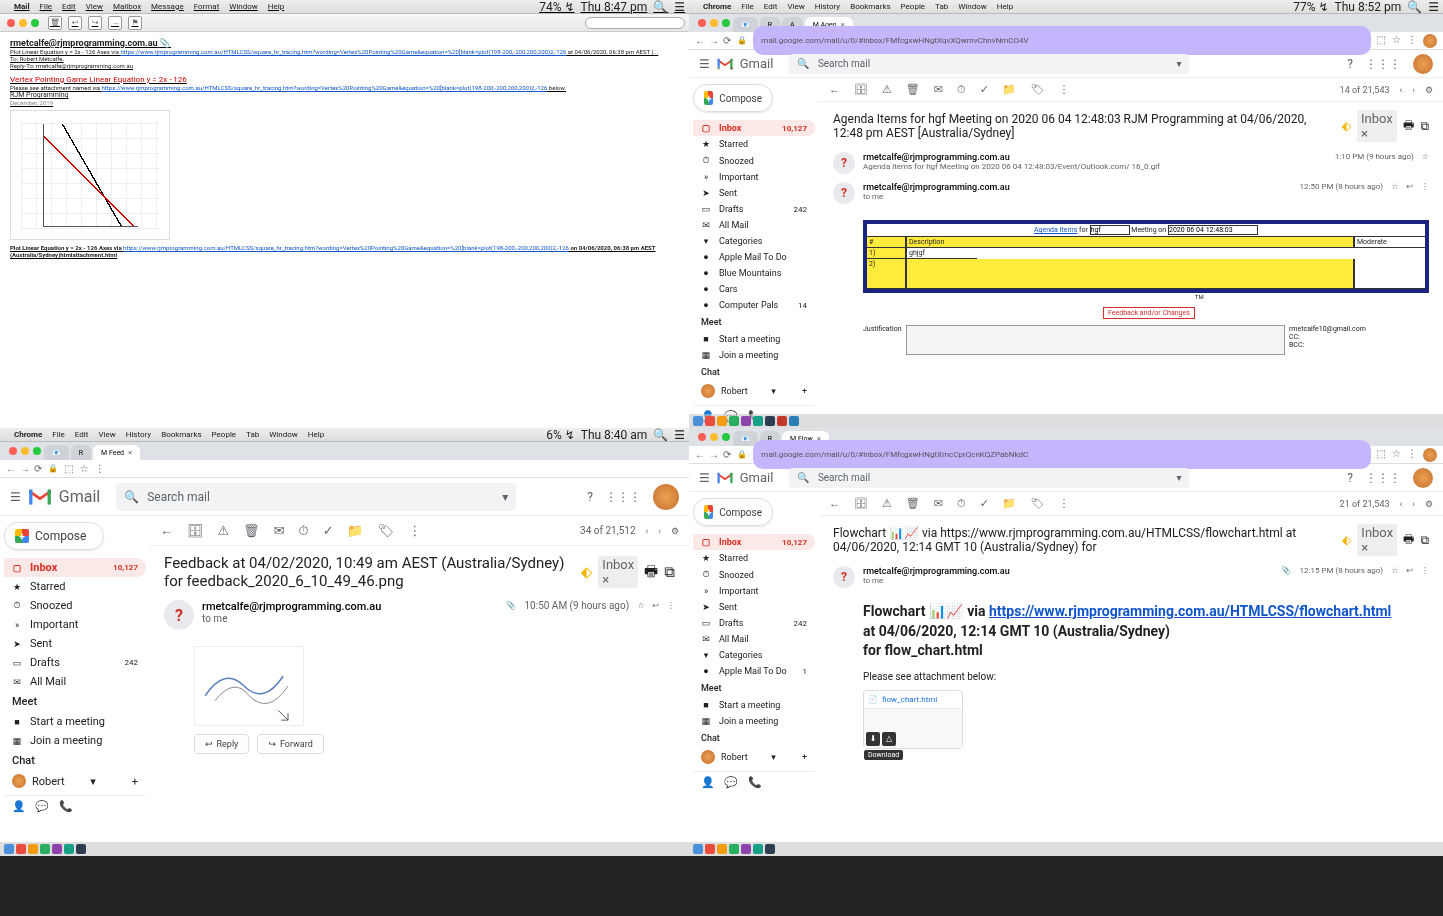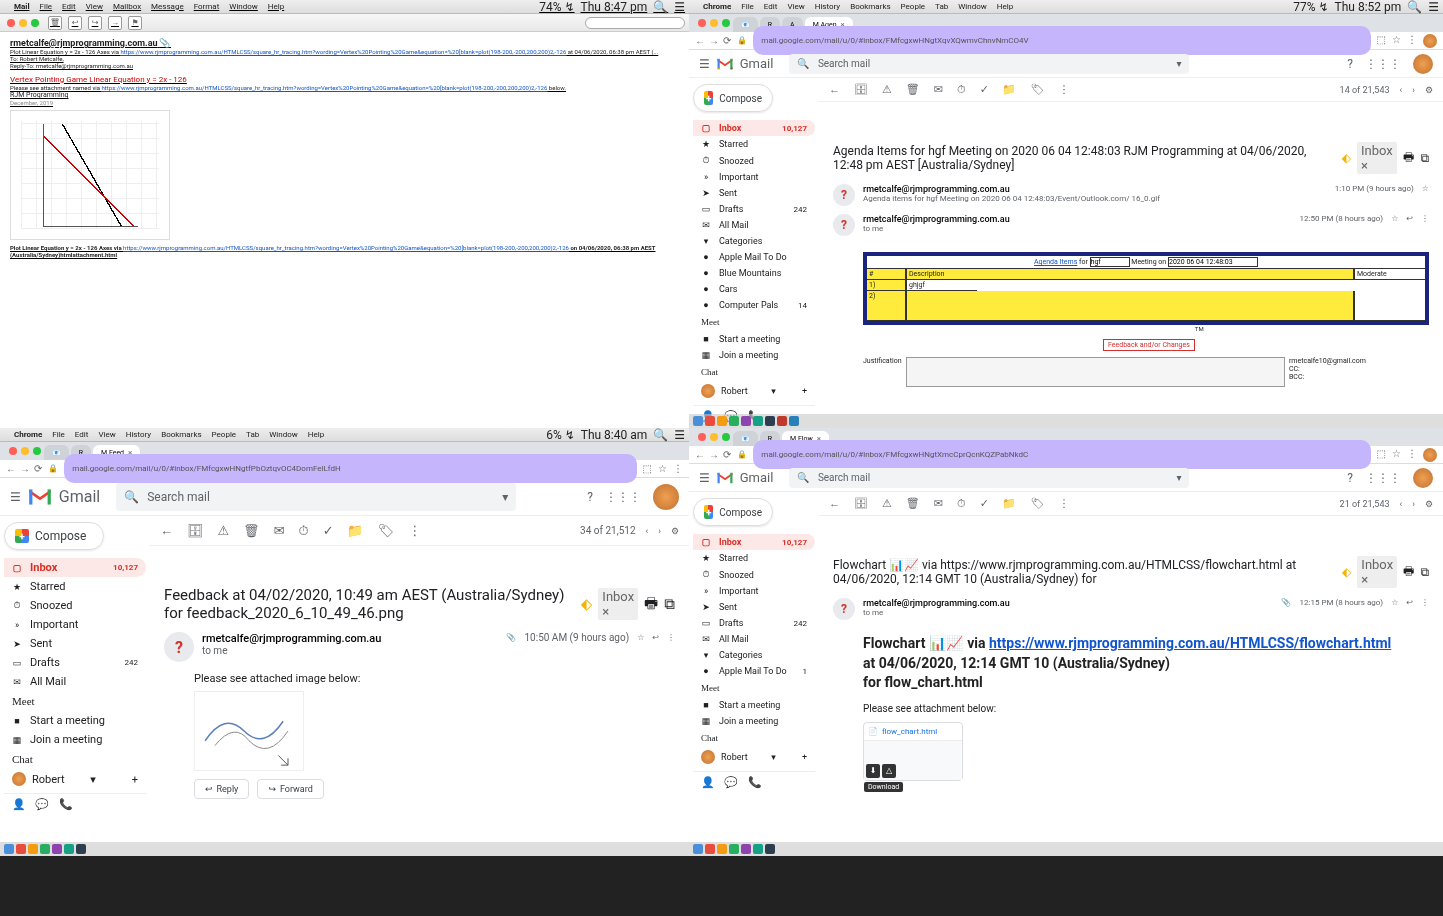--- a/index.html
+++ b/index.html
@@ -65,31 +65,31 @@
 
 .gmail-body { display:flex; height:calc(100% - 64px); background:#fff; }
 .gsidebar { width:130px; padding:6px 4px; font-size:9px; color:#202124; }
 .compose-btn { display:flex; align-items:center; gap:6px; padding:6px 10px; border:1px solid #ddd; border-radius:16px; box-shadow:0 1px 2px rgba(0,0,0,.1); font-size:10px; color:#3c4043; width:80px; margin-bottom:8px; }
 .compose-btn .plus { width:14px; height:14px; background:conic-gradient(#ea4335 0 25%,#4285f4 0 50%,#34a853 0 75%,#fbbc04 0); border-radius:2px; position:relative; }
 .compose-btn .plus::after { content:"+"; position:absolute; inset:0; display:flex; align-items:center; justify-content:center; color:#fff; font-size:10px; font-weight:bold; }
 .gsidebar .item { display:flex; align-items:center; gap:8px; padding:3px 8px; border-radius:0 10px 10px 0; font-size:9px; color:#202124; }
 .gsidebar .item.active { background:#fce8e6; color:#d93025; font-weight:bold; }
 .gsidebar .item .cnt { margin-left:auto; font-size:8px; }
 .gsidebar .item .ic { width:10px; display:inline-block; text-align:center; font-size:9px; }
-.gsidebar .sechead { font-size:9px; font-weight:500; padding:4px 8px; color:#202124;font-family:Liberation Serif, serif; }
+.gsidebar .sechead { font-size:9px; font-weight:500; padding:4px 8px; color:#202124; }
 .gsidebar .chatrow { display:flex; align-items:center; gap:6px; padding:3px 8px; font-size:9px; }
 .gsidebar .chatrow .av { width:14px; height:14px; border-radius:50%; background:radial-gradient(#f0a050,#c07030); }
 .gsidebar .bottombar { display:flex; gap:10px; padding:4px 8px; margin-top:4px; border-top:1px solid #eee; color:#5f6368; font-size:11px; }
 
 
 .msg-toolbar { height:24px; border-bottom:1px solid #eee; display:flex; align-items:center; padding:0 10px; gap:14px; color:#5f6368; font-size:11px; }
 .msg-toolbar .ico { cursor:pointer; }
 .msg-toolbar .right { margin-left:auto; display:flex; gap:10px; align-items:center; font-size:9px; }
 
-.msg-area { flex:1; padding:8px 14px; overflow:hidden;margin-top:32px; }
+.msg-area { flex:1; padding:8px 14px; overflow:hidden; }
 .msg-subject { font-size:12px; color:#202124; margin-bottom:6px; display:flex; align-items:center; gap:6px; }
 .msg-subject .lbl { font-size:13px; background:#eee; color:#666; padding:1px 4px; border-radius:2px; }
 .msg-sender { display:flex; align-items:flex-start; gap:8px; font-size:9px; padding:4px 0; }
 .msg-sender .av { width:22px; height:22px; border-radius:50%; background:#e8eaed; display:flex; align-items:center; justify-content:center; color:#d93025; font-size:12px; font-weight:bold; }
 .msg-sender .meta { flex:1; }
 .msg-sender .meta .addr { font-weight:500; font-size:9px; }
 .msg-sender .meta .tome { font-size:8px; color:#5f6368; }
 .msg-sender .time { font-size:8px; color:#5f6368; display:flex; gap:8px; align-items:center; }
 .msg-content { font-size:9px; color:#222; padding:6px 0 6px 30px; }
 
@@ -470,21 +470,20 @@
       <div class="ctab bg">R</div>
       <div class="ctab">M Feed<span class="x">×</span></div>
  </div>
  <div class="chrome-url">
   <div class="nav">
         <span>←</span>
         <span>→</span>
         <span>⟳</span>
       </div>
   <span>🔒</span>
-  <div class="addr">mail.google.com/mail/u/0/#inbox/FMfcgxwHNgtfPbOztqvOC4DomFelLfdH</div>
   <div class="ricons">
         <span>⬚</span>
         <span>☆</span>
         <span>⋮</span>
       </div>
  </div>
  <div class="gmail-head" style="height:38px">
   <div class="gmail-logo">
         <span class="burger">☰</span>
    <svg viewBox="0 0 24 18" style="width:26px;height:20px">
@@ -600,21 +599,20 @@
             </div>
      <div class="time">
               <span>📎</span>
               <span style="font-size:10px">10:50 AM (9 hours ago)</span>
               <span>☆</span>
               <span>↩</span>
               <span>⋮</span>
             </div>
     </div>
     <div class="msg-content" style="font-size:11px">
-     <div>Please see attached image below:</div>
      <div class="scribble">
       <svg viewBox="0 0 110 80">
                 <path d="M10 50 Q30 20 50 40 Q70 60 90 30" stroke="#5b7fbf" stroke-width="1.5" fill="none"></path>
                 <path d="M20 55 Q40 30 55 50 Q75 70 95 40" stroke="#888" stroke-width="1" fill="none"></path>
                 <path d="M85 65 L95 75 M88 75 L95 75 L95 68" stroke="#555" stroke-width="1" fill="none"></path>
               </svg>
      </div>
      <div class="reply-row">
       <div class="btn">
                 <span>↩</span>

